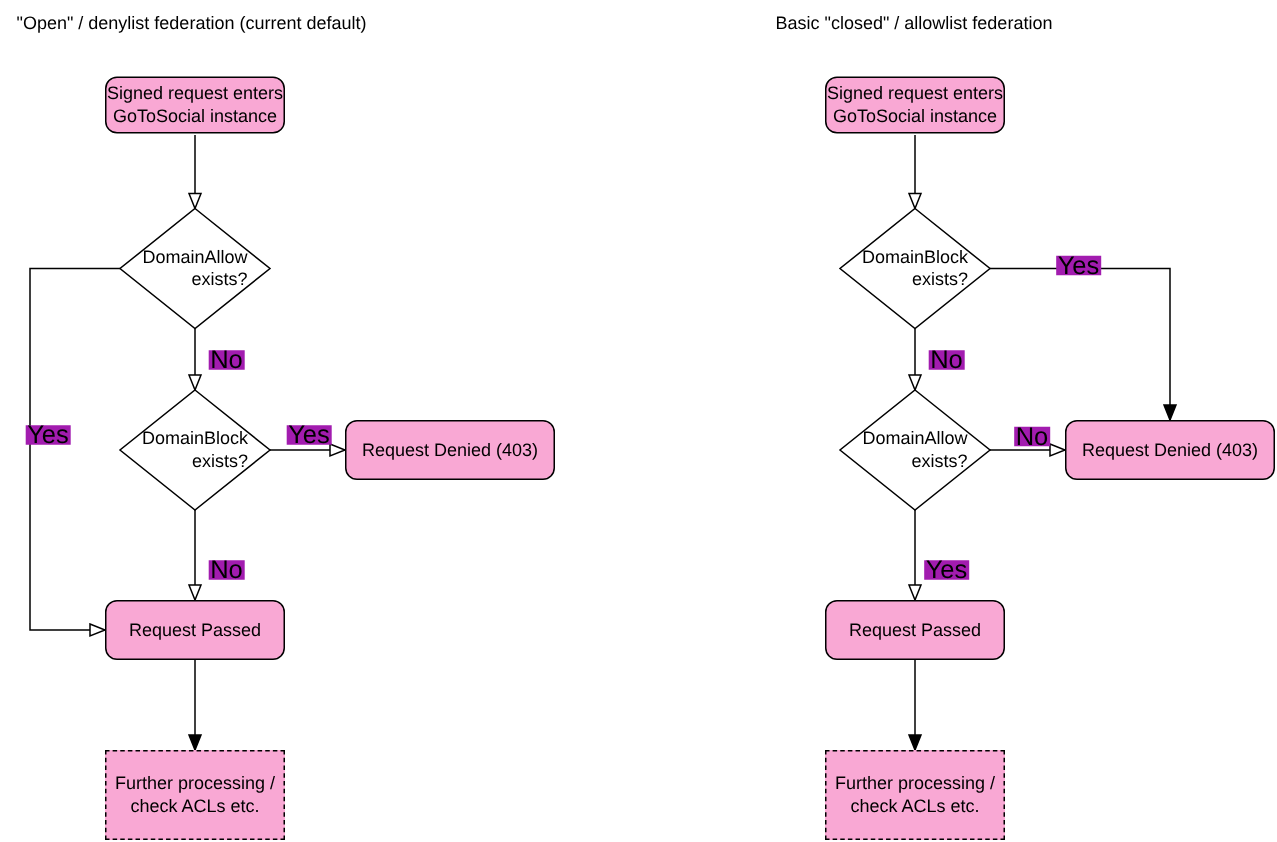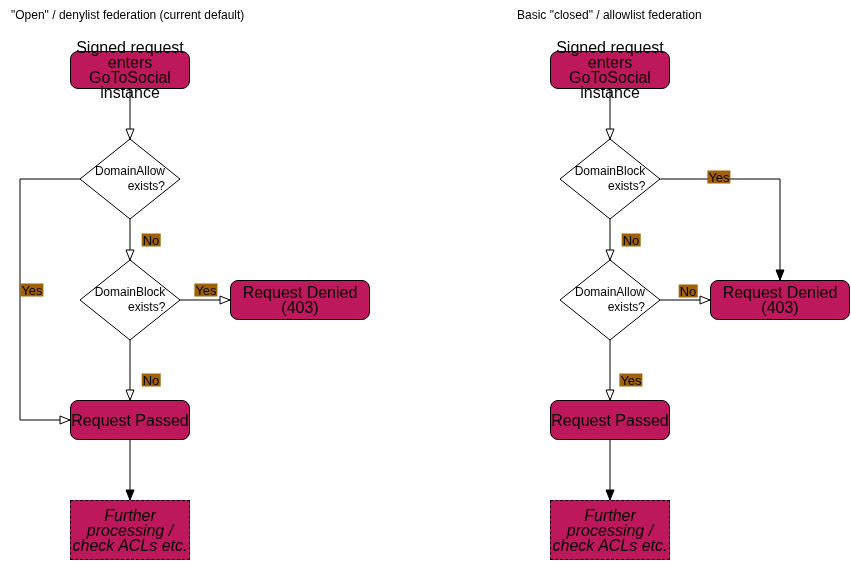--- a/index.html
+++ b/index.html
@@ -21,49 +21,49 @@
   .edge-layer polygon.diamond { fill: #ffffff; stroke: #000000; stroke-width: 1; }
   .flow-title {
     position: absolute;
     font-size: 12px;
     line-height: 14px;
     white-space: nowrap;
   }
   .node {
     position: absolute;
     box-sizing: border-box;
-    background: #be185d;
+    background: #f9a8d4;
     border: 1px solid #000000;
     display: flex;
     align-items: center;
     justify-content: center;
     text-align: center;
-    font-size: 16px;
+    font-size: 12px;
     line-height: 15px;
     white-space: pre-line;
   }
   .node.rounded { border-radius: 8px; }
-  .node.dashed { border-style: dashed; border-radius: 0; font-style: italic; }
+  .node.dashed { border-style: dashed; border-radius: 0; }
   .diamond-label {
     position: absolute;
     display: flex;
     align-items: center;
     justify-content: center;
     text-align: right;
     font-size: 12px;
     line-height: 15px;
     white-space: pre-line;
     pointer-events: none;
   }
   .edge-label {
     position: absolute;
     transform: translate(-50%, -50%);
-    background: #a16207;
+    background: #a21caf;
     padding: 0 1px;
-    font-size: 13px;
+    font-size: 17px;
     line-height: 13px;
     white-space: nowrap;
   }
 </style>
 </head>
 <body>
 
 <div class="canvas">
 
   <svg class="edge-layer" width="851" height="561" viewBox="0 0 851 561">

